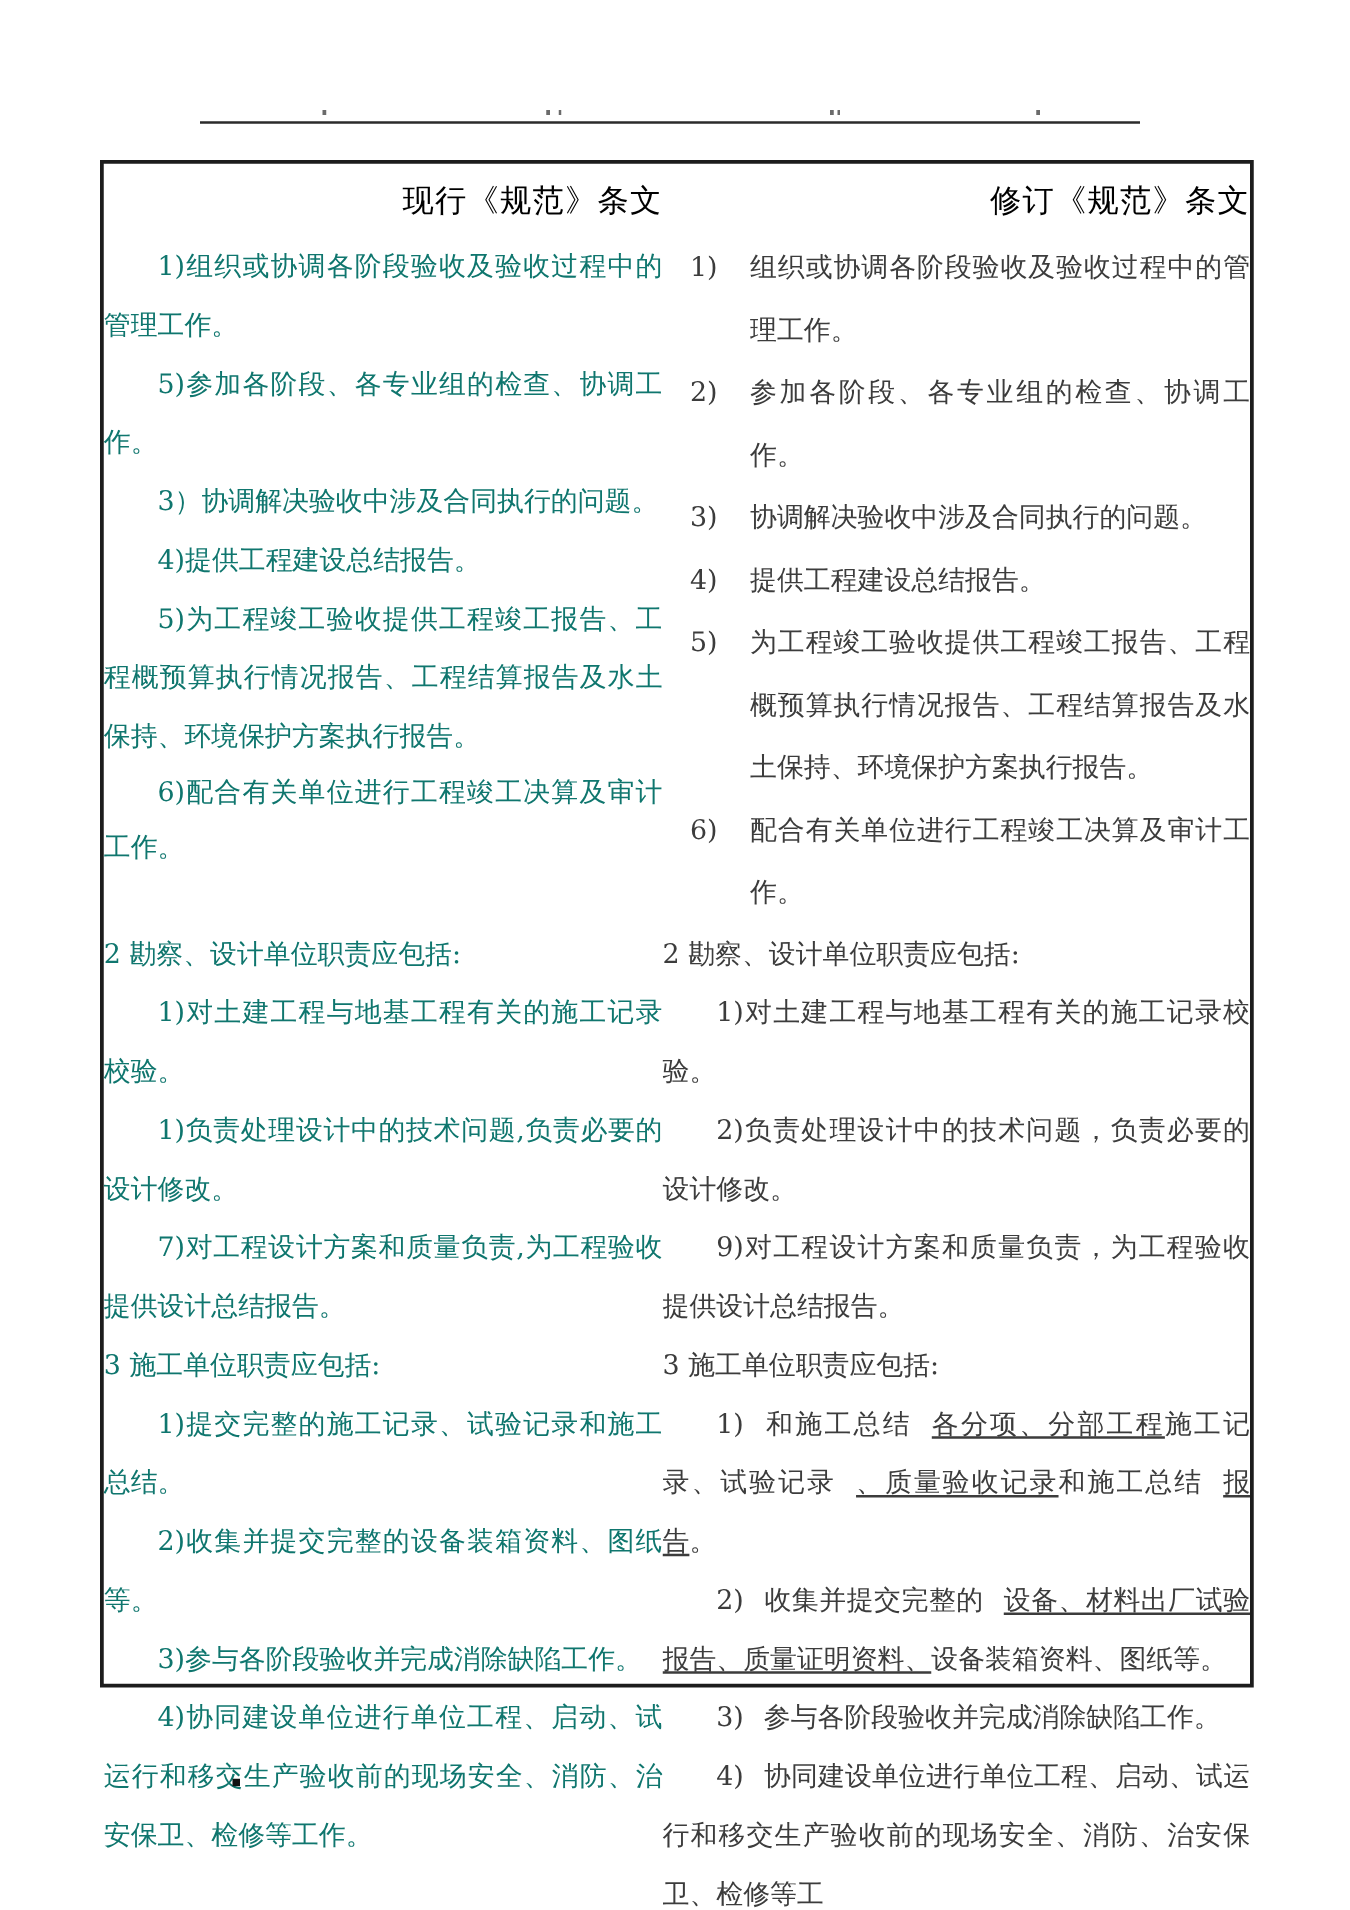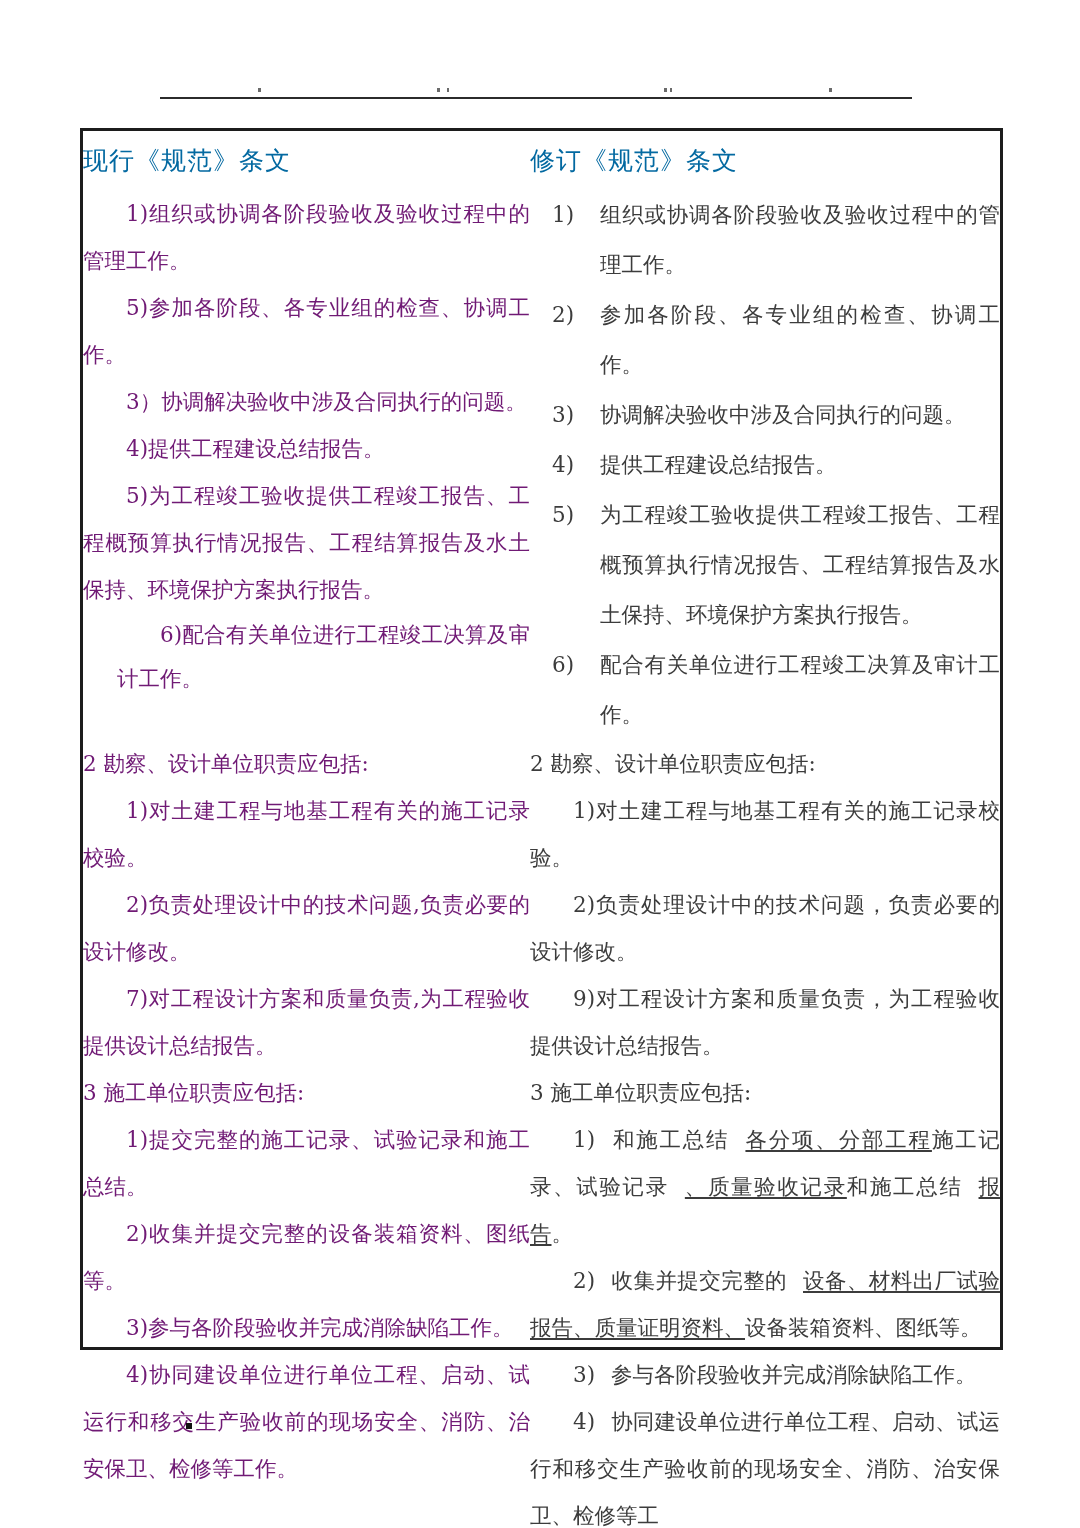--- a/index.html
+++ b/index.html
@@ -76,47 +76,47 @@
   .col-right  { width: 470px; }
 
   .vdiv { border-right: 2px solid #4a4a4a; }
   .hdiv { border-bottom: 2px solid #4a4a4a; }
 
   
   .hdr-row td {
     height: 59px;
   }
   .hdr-cell {
-    text-align: left;
+    text-align: right;
     font-size: 25px;
     letter-spacing: 1px;
     line-height: 59px;
-    color: #0369a1;
+    color: #000000;
     white-space: nowrap;
     overflow: hidden;
   }
 
   
   .cell-body {
     padding: 14px 10px 8px 8px;
     overflow: hidden;
   }
 
   
   .p-left {
     font-size: 21.5px;
     line-height: 47px;
     margin: 0;
     text-indent: 2em;
     text-align: justify;
     text-justify: inter-character;
-    color: #701a75;
+    color: #0f766e;
   }
   .p-left.noindent { text-indent: 0; }
-  .p-left.tight { line-height: 44px; padding-left: 34px; }
+  .p-left.tight { line-height: 44px; }
 
   
   .ol-right {
     list-style: none;
     margin: 0;
     padding: 0;
   }
   .ol-right li {
     font-size: 21.5px;
     line-height: 50px;
@@ -210,21 +210,21 @@
               <span>配合有关单位进行工程竣工决算及审计工作。</span>
             </li>
           </ul>
         </td>
       </tr>
 
       <tr>
         <td class="cell-body vdiv hdiv">
           <p class="p-left noindent">2 勘察、设计单位职责应包括:</p>
           <p class="p-left">1)对土建工程与地基工程有关的施工记录校验。</p>
-          <p class="p-left">2)负责处理设计中的技术问题,负责必要的设计修改。</p>
+          <p class="p-left">1)负责处理设计中的技术问题,负责必要的设计修改。</p>
           <p class="p-left">7)对工程设计方案和质量负责,为工程验收提供设计总结报告。</p>
         </td>
         <td class="cell-body hdiv">
           <p class="p-right noindent">2 勘察、设计单位职责应包括:</p>
           <p class="p-right">1)对土建工程与地基工程有关的施工记录校验。</p>
           <p class="p-right">2)负责处理设计中的技术问题，负责必要的设计修改。</p>
           <p class="p-right">9)对工程设计方案和质量负责，为工程验收提供设计总结报告。</p>
         </td>
       </tr>
 

